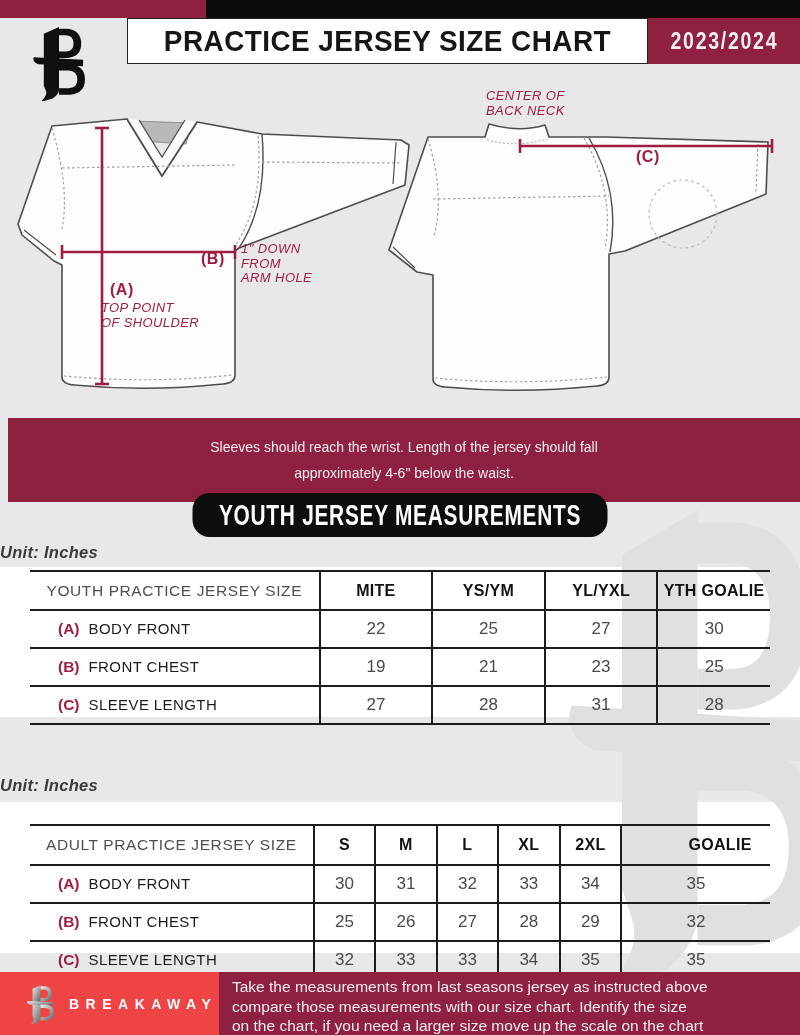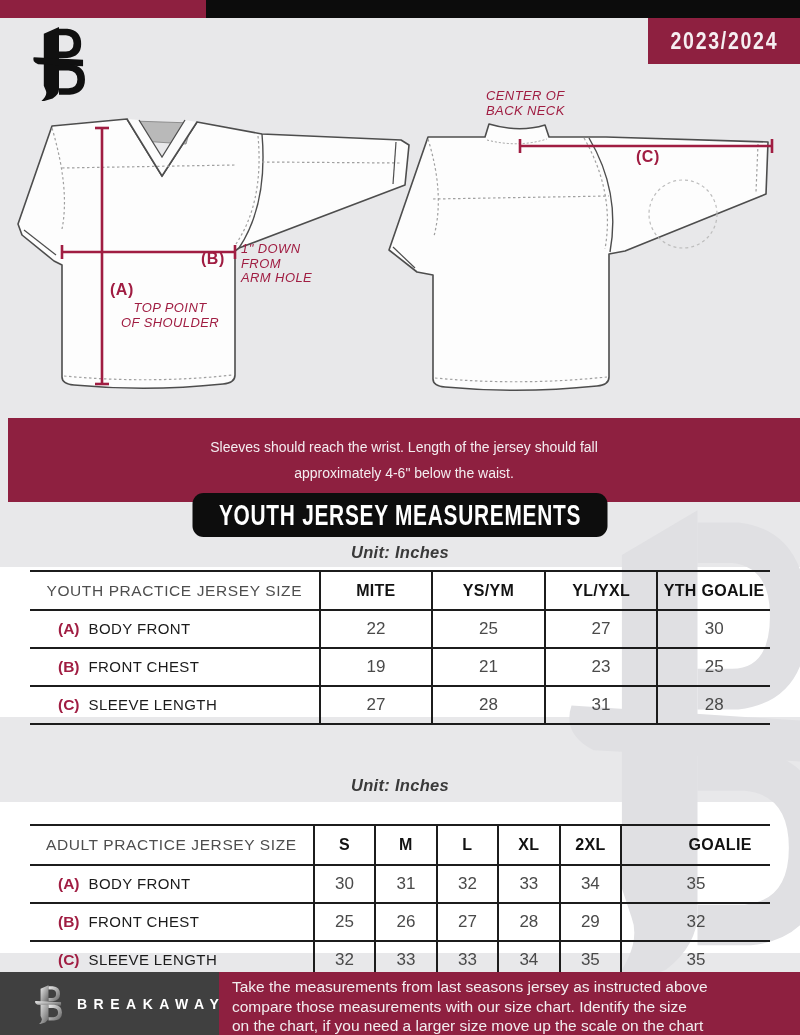--- a/index.html
+++ b/index.html
@@ -39,26 +39,26 @@
     color:#f4edf0;font-size:14px;line-height:26px;white-space:pre-line;margin-left:8px;}
 
   
   .band{position:absolute;left:0;width:100%;background:#ffffff;z-index:1;}
   .band-1{top:567px;height:150px;}
   .band-2{top:802px;height:151px;}
   .watermark{position:absolute;left:540px;top:498px;width:315px;height:488px;z-index:2;pointer-events:none;}
 
   
   .badge{position:absolute;left:50%;transform:translateX(-50%);width:415px;height:44px;z-index:3;
-    background:#0d0d0d;border-radius:11px;display:flex;align-items:center;justify-content:center;}
+    background:#0d0d0d;border-radius:17px;display:flex;align-items:center;justify-content:center;}
   .badge .cond{display:inline-block;transform:scaleX(0.72);white-space:nowrap;
     color:#fff;font-weight:bold;font-size:29px;letter-spacing:1px;}
   .badge-youth{top:493px;}
   .badge-adult{top:727px;}
-  .unit{position:absolute;left:0;width:100%;text-align:center;z-index:3;
+  .unit{position:absolute;left:0;width:100%;text-align:left;z-index:3;
     font-style:italic;font-weight:bold;font-size:16.5px;color:#3a3a3a;letter-spacing:0.3px;}
   .unit-youth{top:543px;}
   .unit-adult{top:776px;}
 
   
   .size-table{position:absolute;left:30px;width:740px;border-collapse:collapse;table-layout:fixed;z-index:3;}
   #youth-table{top:570px;}
   #adult-table{top:804px;margin-top:20px;}
   .size-table th,.size-table td{border-left:2px solid var(--tline);text-align:center;padding:0;}
   .size-table th:first-child,.size-table td:first-child{border-left:none;}
@@ -69,22 +69,22 @@
   .size-table tbody td{border-bottom:2px solid var(--tline);font-size:17px;color:var(--numgray);height:36px;}
   .size-table tbody td.lbl{text-align:left;padding-left:28px;}
   .size-table .key{color:var(--accent);font-weight:bold;font-size:15.5px;margin-right:9px;}
   .size-table .ltext{color:#1b1b1b;font-size:15px;letter-spacing:0.4px;}
   #youth-table th:first-child{width:39%;}
   #adult-table th:first-child{width:38.2%;}
   #adult-table th:last-child{width:13.5%;padding-left:48px;}
 
   
   .footer{position:absolute;left:0;right:0;top:972px;height:63px;background:var(--maroon);z-index:4;}
-  .footer-black{position:absolute;left:0;top:0;width:219px;height:100%;background:#404040;
-    display:flex;align-items:center;padding-left:32px;box-sizing:border-box;gap:12px;}
+  .footer-black{position:absolute;left:0;top:0;width:219px;height:100%;background:#ef4444;
+    display:flex;align-items:center;padding-left:24px;box-sizing:border-box;gap:12px;}
   .brand-logo{width:33px;height:40px;flex:0 0 auto;}
   .brand-name{color:#fff;font-weight:bold;font-size:14px;letter-spacing:6.5px;white-space:nowrap;}
   .footer-note{position:absolute;left:219px;right:0;top:0;bottom:0;box-sizing:border-box;
     padding:5px 8px 10px 13px;color:#f2ecee;font-size:15.5px;line-height:19.5px;white-space:pre-line;}
 
   svg{display:block;}
 </style>
 </head>
 <body>
 
@@ -96,20 +96,23 @@
   <svg class="logo" viewBox="0 0 100 120">
     <g fill="#101010">
       <path d="M26,14 L50,3 L50,54 L26,54 Z"></path>
       <path d="M26,54 L50,54 L50,102 Q50,110 40,116 L20,122 Q33,111 29,103 L26,96 Z"></path>
       <path d="M50,6 L63,6 Q85,8 85,30 Q85,50 63,52 L50,52 Z M50,16 L50,42 L61,42 Q73,42 73,29 Q73,17 61,16 Z" fill-rule="evenodd"></path>
       <path d="M10,51 L88,55 L88,65 L17,62 Q7,58 10,51 Z"></path>
       <path d="M50,62 L67,62 Q91,64 91,86 Q91,108 67,110 L50,110 Z M50,72 L50,100 L65,100 Q79,99 79,86 Q79,73 65,72 Z" fill-rule="evenodd"></path>
     </g>
   </svg>
 
+  <div class="title-box">
+    <span class="cond">PRACTICE JERSEY SIZE CHART</span>
+  </div>
   <div class="season-box">
     <span class="cond">2023/2024</span>
   </div>
 
   <svg class="diag diag-front" viewBox="0 0 420 356">
     <path d="M42,62 L117,55 L152,112 L187,58 L252,70 L391,76 L399,81 L395,121 L229,184 L225,187 L225,311
              Q225,319 213,320 Q138,328 64,321 Q52,320 52,313 L52,201 L44,197 L12,171 L8,160 Z" fill="#fdfdfd" stroke="#4d4d4d" stroke-width="1.6" stroke-linejoin="round"></path>
     <path d="M123,57 L182,59 L176,80 L131,77 Z" fill="#b9b9b9" stroke="#7d7d7d" stroke-width="0.8"></path>
     <path d="M117,55 L152,112 L187,58 L175,56 L152,92 L129,56 Z" fill="#fcfcfc"></path>
     <path d="M129,56 L152,93 L175,56" fill="none" stroke="#4d4d4d" stroke-width="1.3"></path>
@@ -152,21 +155,21 @@
   </svg>
 
   <div class="ann ann-cap" style="left:486px;top:89px;">CENTER OF
 BACK NECK</div>
   <div class="ann ann-key" style="left:636px;top:148px;">(C)</div>
   <div class="ann ann-key" style="left:201px;top:250px;">(B)</div>
   <div class="ann ann-cap" style="left:241px;top:242px;">1" DOWN
 FROM
 ARM HOLE</div>
   <div class="ann ann-key" style="left:110px;top:281px;">(A)</div>
-  <div class="ann ann-cap" style="left:121px;top:301px;text-align:center;">TOP POINT
+  <div class="ann ann-cap" style="left:101px;top:301px;">TOP POINT
 OF SHOULDER</div>
 
   <div class="notice">Sleeves should reach the wrist. Length of the jersey should fall
 approximately 4-6" below the waist.</div>
 
   <div class="band band-1"></div>
   <div class="band band-2"></div>
 
   <svg class="watermark" viewBox="0 0 100 120" preserveAspectRatio="none">
     <g fill="#e0e0e3">

